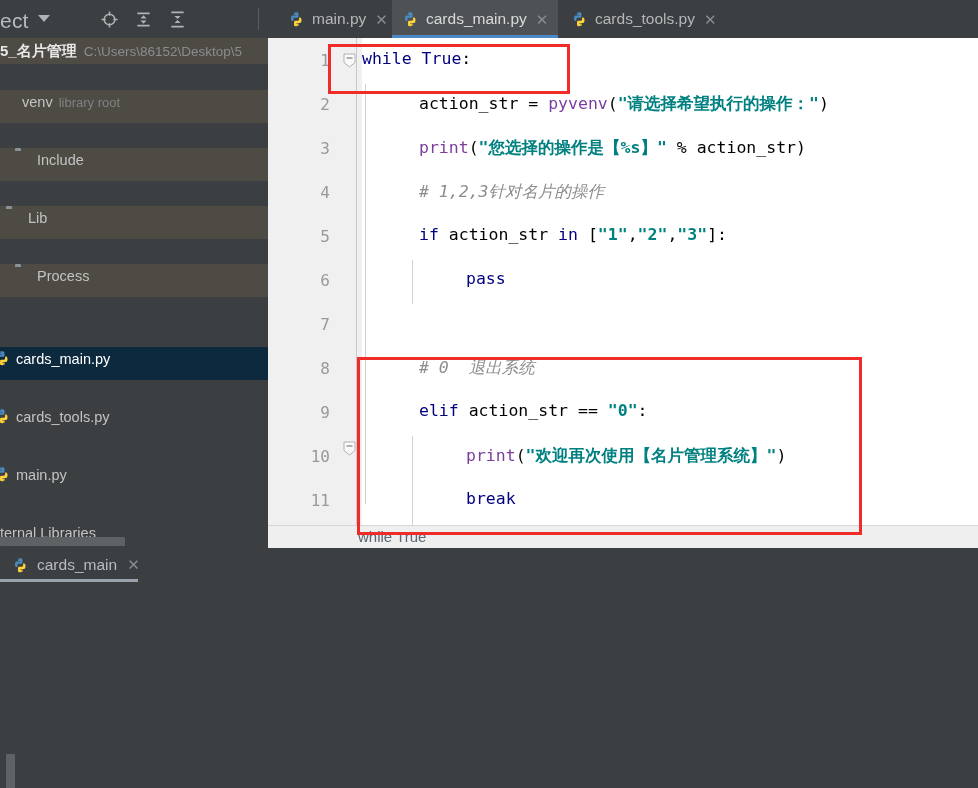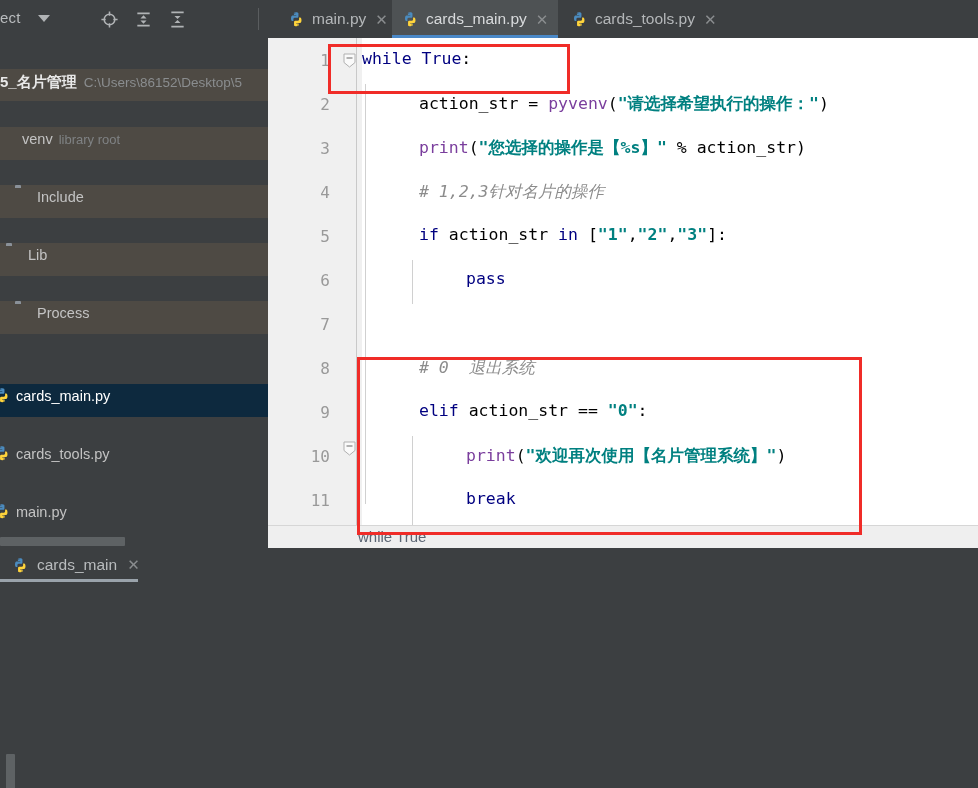--- a/index.html
+++ b/index.html
@@ -15,21 +15,21 @@
   .left-panel{
     position:absolute;left:0;top:0;width:268px;height:548px;
     background:#3c3f41;overflow:hidden;
   }
   .tool-bar{
     position:absolute;left:0;top:0;width:268px;height:38px;
     background:#3c3f41;
   }
   .tb-label{
     position:absolute;left:0;top:9px;
-    font-size:15px;color:#b9bcbe;letter-spacing:.2px;
+    font-size:21px;color:#b9bcbe;letter-spacing:.2px;
   }
   .tb-caret{
     position:absolute;left:38px;top:15px;
     width:0;height:0;border-left:6px solid transparent;
     border-right:6px solid transparent;border-top:7px solid #b0b3b5;
   }
   .tb-icons{position:absolute;left:100px;top:0;height:38px;}
   .tb-ico{
     position:absolute;top:10px;width:19px;height:19px;
     color:#b0b3b5;
@@ -40,21 +40,21 @@
     background:#5a5d5f;
   }
 
   
   .tree{position:absolute;left:0;top:38px;width:268px;}
   .tree-row{
     position:relative;height:33px;line-height:25px;
     white-space:nowrap;font-size:14.5px;color:#bbbbbb;
     padding-left:0;
   }
-  .tree-row.project-root{background:#4e4a44;color:#ffffff;font-weight:700;height:32px;line-height:26px;margin-top:31px;}
+  .tree-row.project-root{background:#4e4a44;color:#ffffff;font-weight:700;height:26px;line-height:26px;}
   .tree-row.selected{background:#0d293e;color:#ffffff;}
   .tree-row.hl-venv{background:#4e4a44;}
   .tree-row.hl{background:#4e4a44;}
   .pname{color:#e8e8e8;font-weight:700;font-size:15px;}
   .ppath{color:#8a8d8f;font-weight:400;font-size:13.5px;margin-left:7px;}
   .tlabel{color:#c3c3c3;font-weight:400;}
   .tree-row.selected .tlabel{color:#ffffff;}
   .tdim{color:#7f8284;font-size:13px;margin-left:6px;}
   .ico{
     display:inline-block;vertical-align:-3px;width:17px;height:17px;

